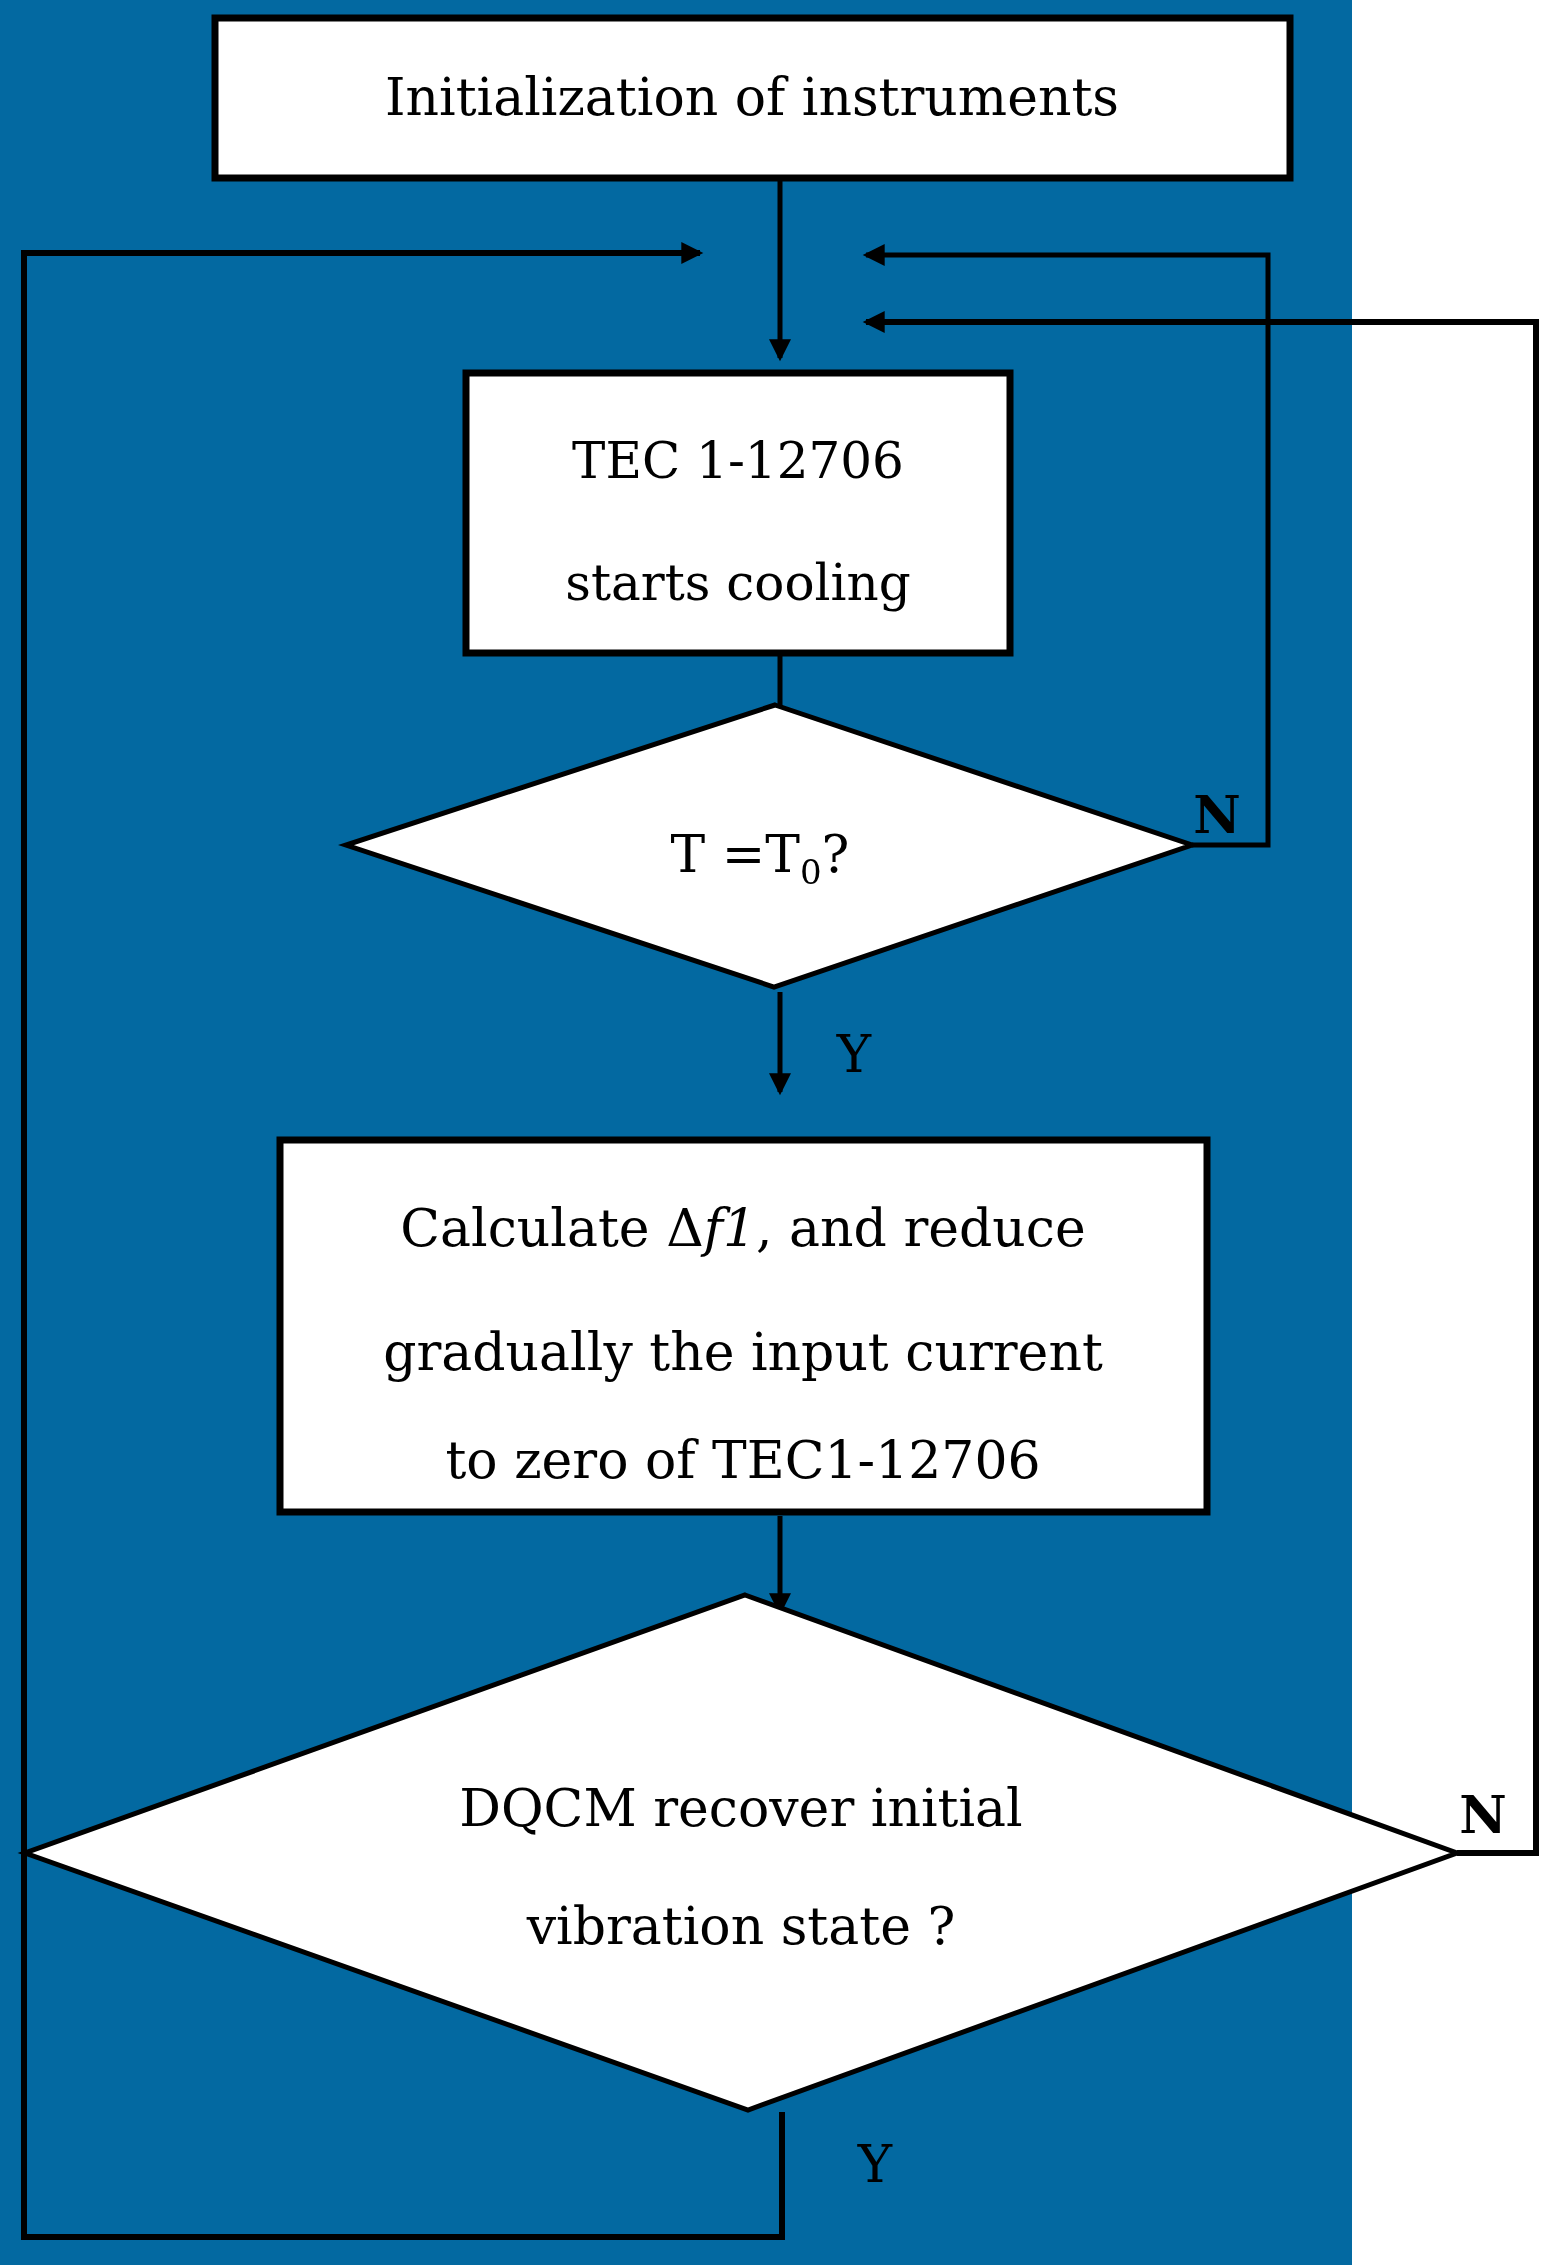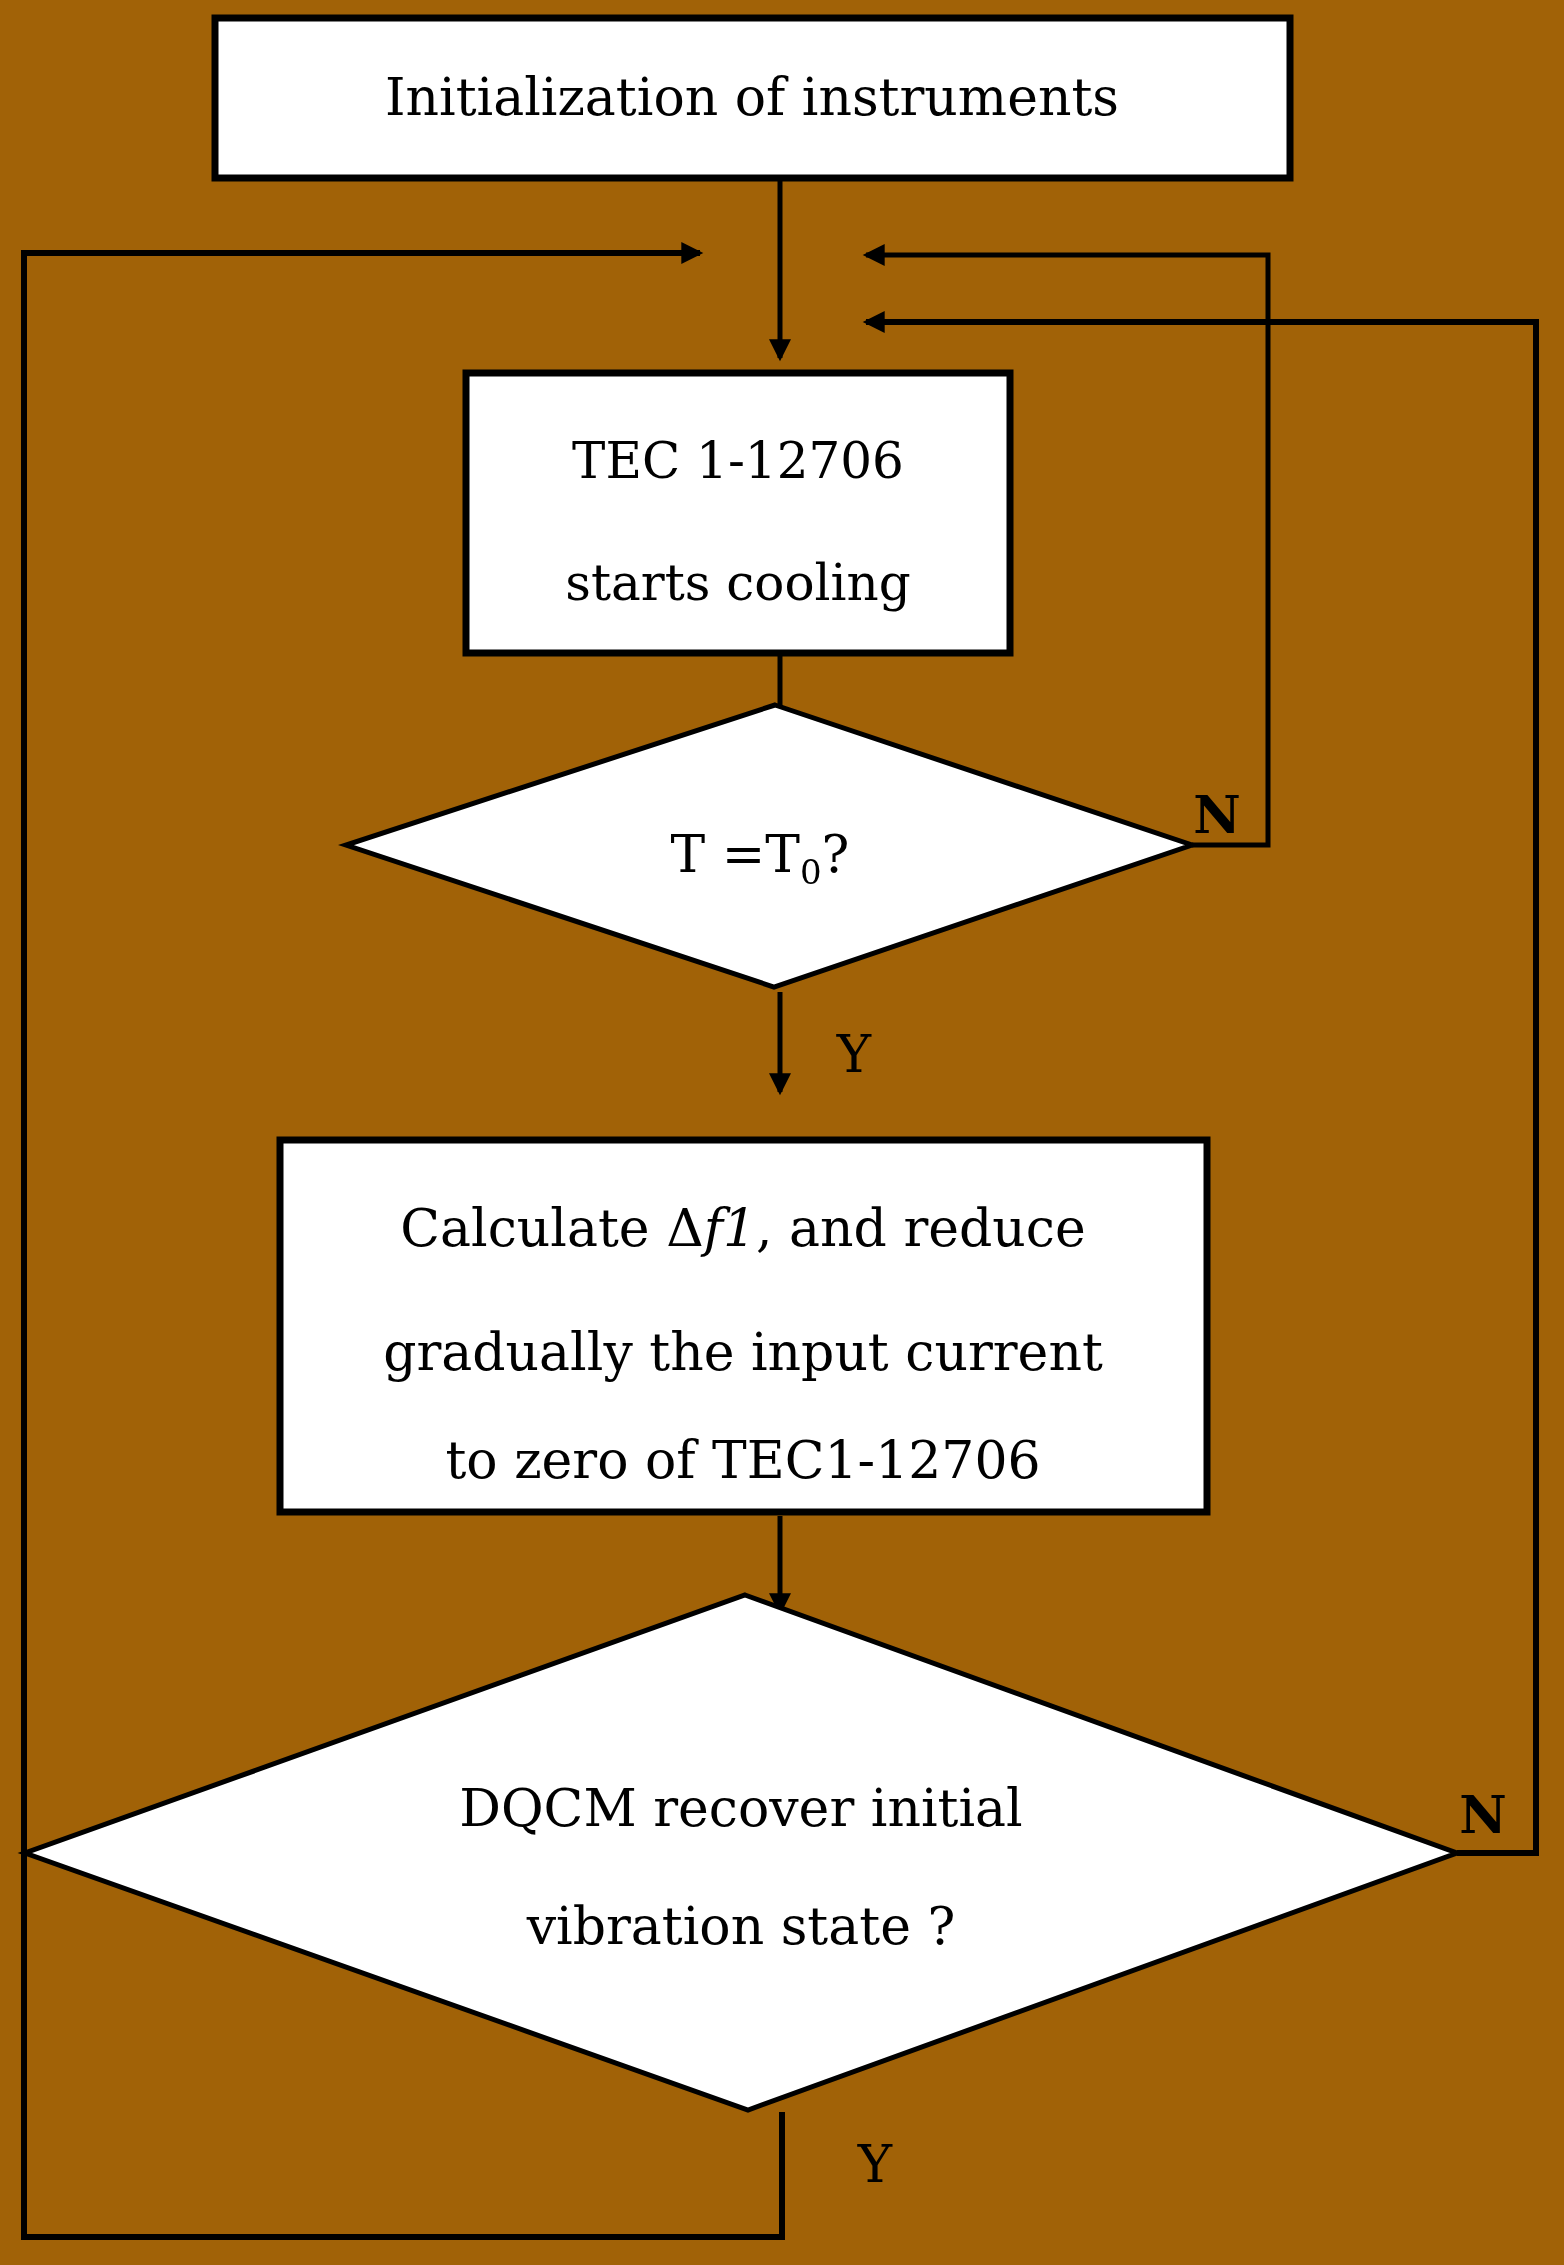--- a/index.html
+++ b/index.html
@@ -1,23 +1,23 @@
 <!DOCTYPE html>
 <html><head>
 <meta charset="utf-8">
 <style>
   html, body {
     margin: 0;
     padding: 0;
     background: #ffffff;
   }
   .canvas-wrap {
-    width: 1564px;
+    width: 1352px;
     height: 2265px;
-    background: #a16207;
+    background: #0369a1;
     position: relative;
   }
   svg {
     display: block;
     font-family: "DejaVu Serif", "Liberation Serif", serif;
   }
   .shape {
     fill: #ffffff;
     stroke: #000000;
   }

